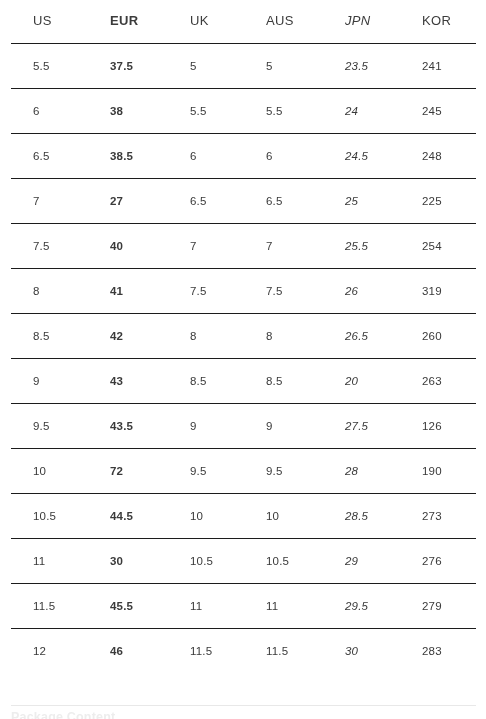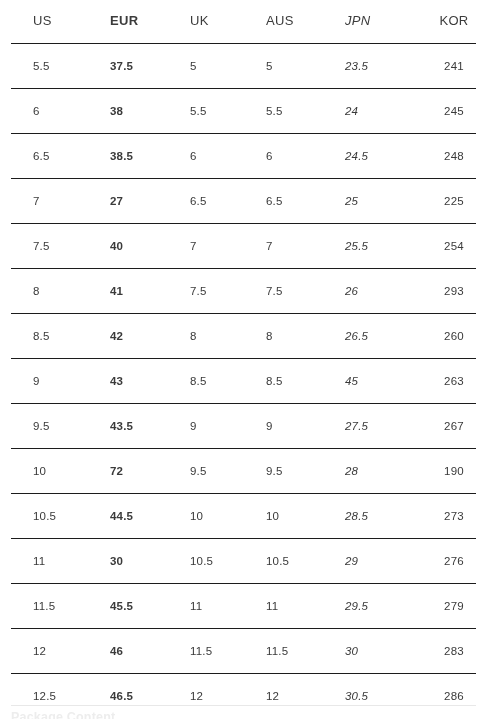--- a/index.html
+++ b/index.html
@@ -67,21 +67,21 @@
     border-top: 1.3px solid #1c1c1c;
   }
 
   
   .size-table th.pad-l,
   .size-table td.pad-l { padding-left: 33px; }
   .size-table th.col-eur, .size-table td.col-eur { padding-left: 33px; font-weight: bold; }
   .size-table th.col-uk,  .size-table td.col-uk  { padding-left: 33px; }
   .size-table th.col-aus, .size-table td.col-aus { padding-left: 33px; }
   .size-table th.col-jpn, .size-table td.col-jpn { padding-left: 34px; font-style: italic; }
-  .size-table th.col-kor, .size-table td.col-kor { padding-left: 33px; text-align: center; }
+  .size-table th.col-kor, .size-table td.col-kor { padding-left: 33px; }
 
   
   .size-table tbody tr td:first-child { position: relative; }
   .size-table { margin: 0; }
 
   .rule-mask-left,
   .rule-mask-right {
     position: absolute;
     top: 0;
     width: 11px;
@@ -178,45 +178,45 @@
           <td class="col-aus">7</td>
           <td class="col-jpn">25.5</td>
           <td class="col-kor">254</td>
         </tr>
         <tr>
           <td class="pad-l">8</td>
           <td class="col-eur">41</td>
           <td class="col-uk">7.5</td>
           <td class="col-aus">7.5</td>
           <td class="col-jpn">26</td>
-          <td class="col-kor">293</td>
+          <td class="col-kor">319</td>
         </tr>
         <tr>
           <td class="pad-l">8.5</td>
           <td class="col-eur">42</td>
           <td class="col-uk">8</td>
           <td class="col-aus">8</td>
           <td class="col-jpn">26.5</td>
           <td class="col-kor">260</td>
         </tr>
         <tr>
           <td class="pad-l">9</td>
           <td class="col-eur">43</td>
           <td class="col-uk">8.5</td>
           <td class="col-aus">8.5</td>
-          <td class="col-jpn">45</td>
+          <td class="col-jpn">20</td>
           <td class="col-kor">263</td>
         </tr>
         <tr>
           <td class="pad-l">9.5</td>
           <td class="col-eur">43.5</td>
           <td class="col-uk">9</td>
           <td class="col-aus">9</td>
           <td class="col-jpn">27.5</td>
-          <td class="col-kor">267</td>
+          <td class="col-kor">126</td>
         </tr>
         <tr>
           <td class="pad-l">10</td>
           <td class="col-eur">72</td>
           <td class="col-uk">9.5</td>
           <td class="col-aus">9.5</td>
           <td class="col-jpn">28</td>
           <td class="col-kor">190</td>
         </tr>
         <tr>
@@ -244,28 +244,20 @@
           <td class="col-kor">279</td>
         </tr>
         <tr>
           <td class="pad-l">12</td>
           <td class="col-eur">46</td>
           <td class="col-uk">11.5</td>
           <td class="col-aus">11.5</td>
           <td class="col-jpn">30</td>
           <td class="col-kor">283</td>
         </tr>
-        <tr>
-          <td class="pad-l">12.5</td>
-          <td class="col-eur">46.5</td>
-          <td class="col-uk">12</td>
-          <td class="col-aus">12</td>
-          <td class="col-jpn">30.5</td>
-          <td class="col-kor">286</td>
-        </tr>
       </tbody>
   </table>
 
   <div class="rule-mask-left"></div>
   <div class="rule-mask-right"></div>
 
   <div class="section-divider"></div>
   <div class="next-section-title">Package Content</div>
 
 </div>

